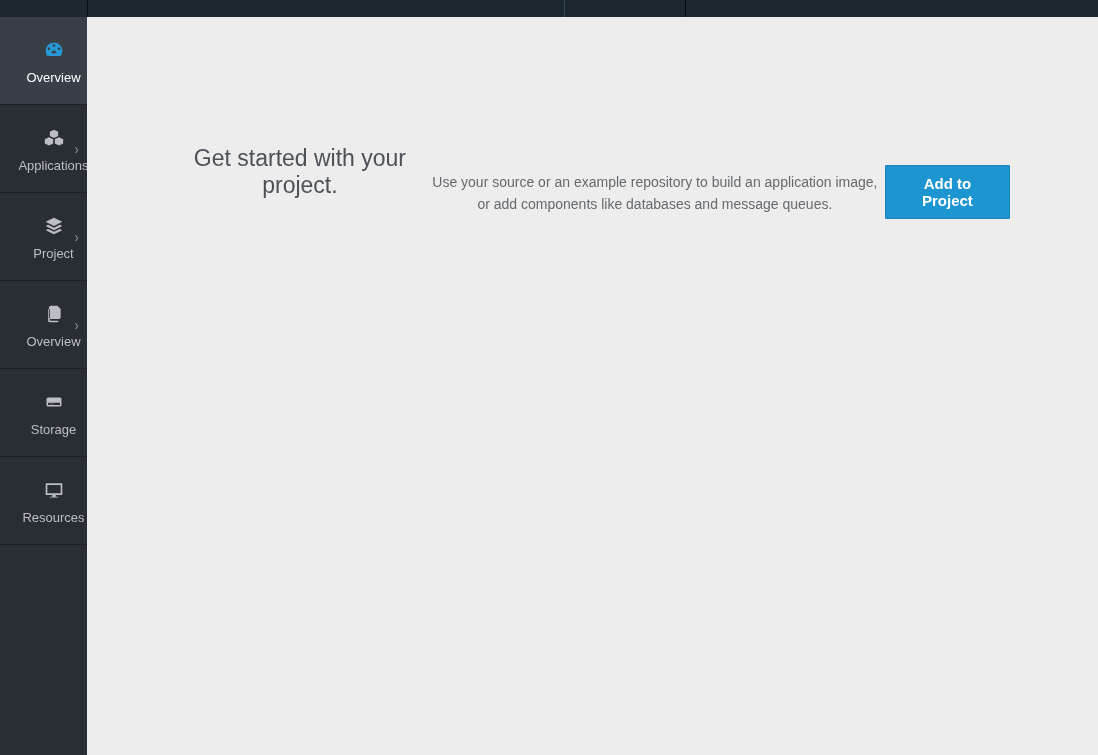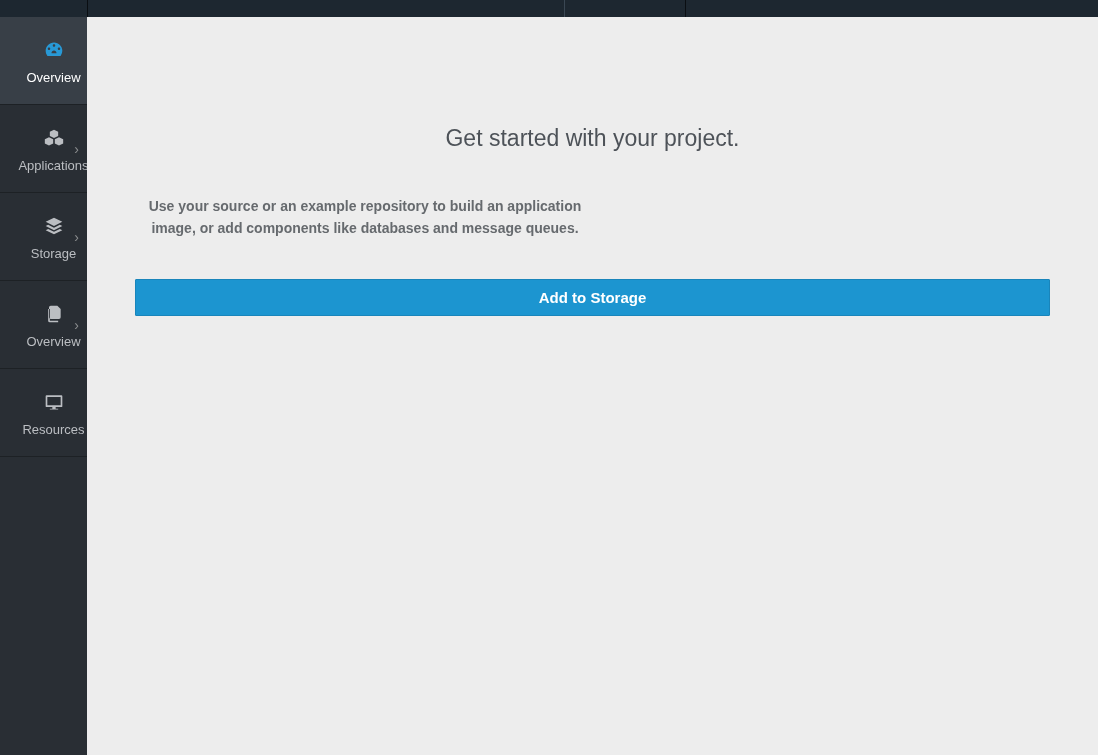--- a/index.html
+++ b/index.html
@@ -84,36 +84,36 @@
       flex: 1;
       background: #ededed;
       position: relative;
     }
     .content-center {
       position: absolute;
       left: 0;
       right: 0;
       top: 108px;
       display: flex;
-      flex-direction: column;
+      flex-direction: row;
+      align-items: center;
       text-align: center;
-      padding: 0 48px;
+      padding: 0 88px;
     }
     .heading {
       font-size: 23px;
       color: #4d5258;
       font-weight: 400;
     }
     .subtext {
       margin-top: 44px;
       font-size: 14px;
       color: #666a6e;
       line-height: 1.55;
       max-width: 460px;
-      font-weight: bold;
     }
     .cta-button {
       margin-top: 40px;
       background: #1c95d0;
       color: #ffffff;
       border: 1px solid #1985bb;
       font-size: 15px;
       font-weight: 600;
       padding: 9px 18px;
       cursor: pointer;
@@ -151,46 +151,54 @@
       <span class="label">Applications</span>
       <span class="chevron">›</span>
     </div>
 
     <div class="nav-item">
       <span class="icon-wrap">
         <svg width="22" height="20" viewBox="0 0 24 24">
           <path d="M12 2l10 5-10 5L2 7l10-5zm10 10l-10 5-10-5 3-1.5 7 3.5 7-3.5 3 1.5zm0 5l-10 5-10-5 3-1.5 7 3.5 7-3.5 3 1.5z"></path>
         </svg>
       </span>
-      <span class="label">Storage</span>
+      <span class="label">Project</span>
       <span class="chevron">›</span>
     </div>
 
     <div class="nav-item">
       <span class="icon-wrap">
         <svg width="22" height="20" viewBox="0 0 24 24">
           <path d="M8 2h8l4 4v10a2 2 0 01-2 2H8a2 2 0 01-2-2V4a2 2 0 012-2zm-3 4v14a2 2 0 002 2h10v-2H7V6H5z"></path>
         </svg>
       </span>
       <span class="label">Overview</span>
       <span class="chevron">›</span>
     </div>
 
+    <div class="nav-item">
+      <span class="icon-wrap">
+        <svg width="22" height="18" viewBox="0 0 24 24">
+          <path d="M4 6h16a2 2 0 012 2v8a2 2 0 01-2 2H4a2 2 0 01-2-2V8a2 2 0 012-2zm0 7v3h16v-3H4zm2 1h1v1H6v-1zm2 0h1v1H8v-1zm2 0h1v1h-1v-1z"></path>
+        </svg>
+      </span>
+      <span class="label">Storage</span>
+    </div>
 
     <div class="nav-item">
       <span class="icon-wrap">
         <svg width="22" height="20" viewBox="0 0 24 24">
           <path d="M3 4h18a1 1 0 011 1v12a1 1 0 01-1 1h-7v2h3v1H7v-1h3v-2H3a1 1 0 01-1-1V5a1 1 0 011-1zm1 2v10h16V6H4z"></path>
         </svg>
       </span>
       <span class="label">Resources</span>
     </div>
 
   </nav>
 
   <main class="main">
     <div class="content-center">
       <h1 class="heading">Get started with your project.</h1>
       <p class="subtext">Use your source or an example repository to build an application image, or add components like databases and message queues.</p>
-      <button class="cta-button">Add to Storage</button>
+      <button class="cta-button">Add to Project</button>
     </div>
   </main>
 </div>
 
 </body></html>

